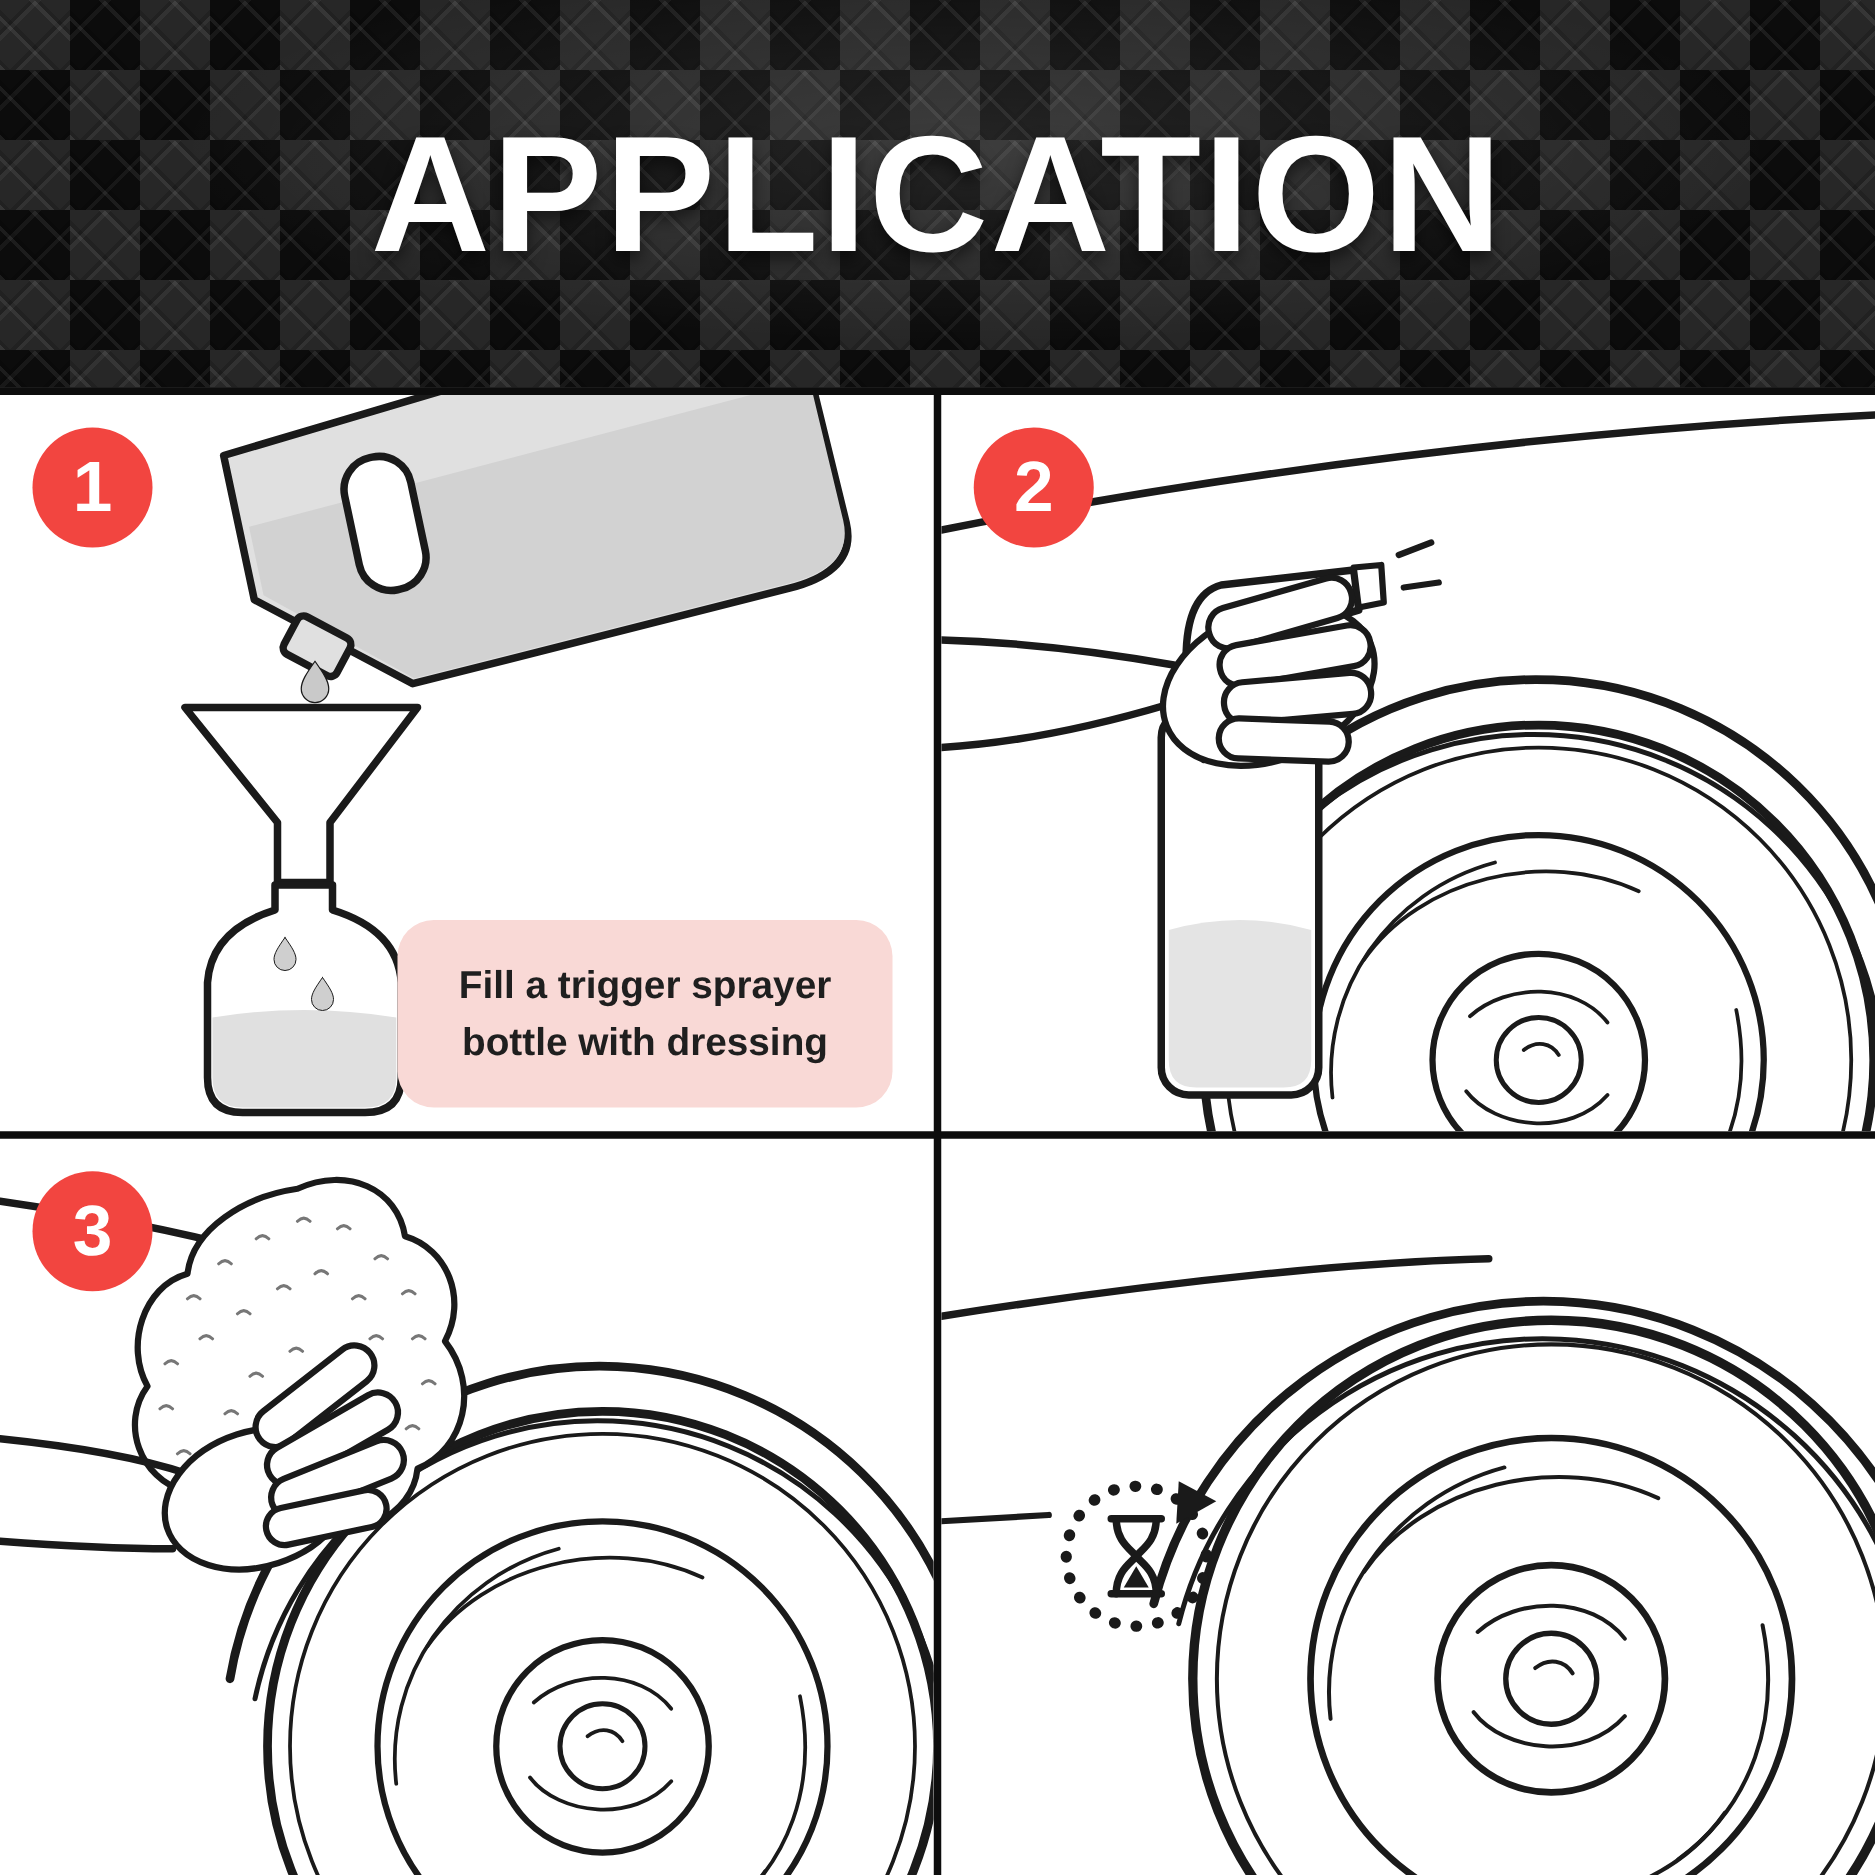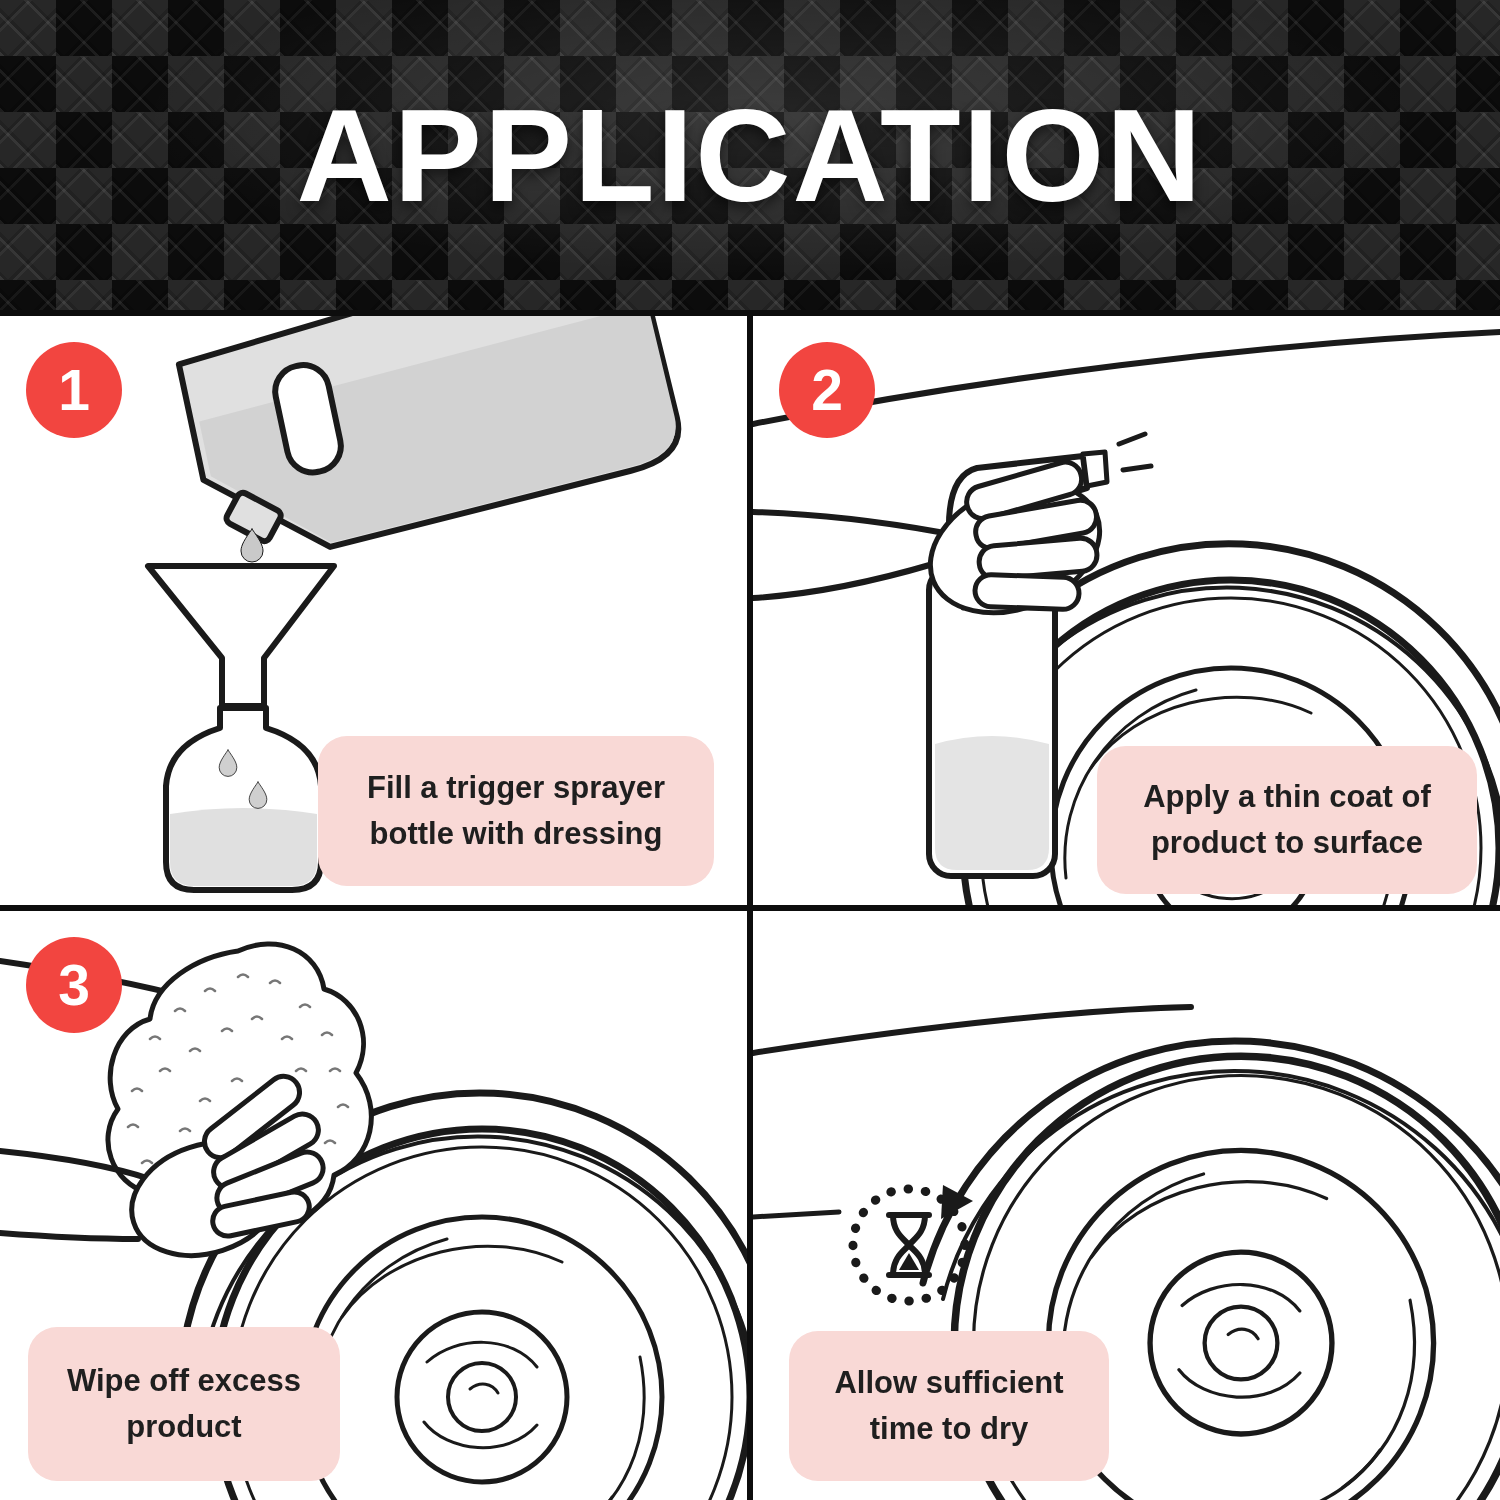--- a/index.html
+++ b/index.html
@@ -131,21 +131,20 @@
             <path d="M 0 282 C 66 278 126 264 180 248" fill="none" stroke-width="6"></path>
             <ellipse cx="262" cy="232" rx="88" ry="60" transform="rotate(-22 262 232)"></ellipse>
             <rect x="212" y="158" width="118" height="33" rx="16" transform="rotate(-16 271 174)"></rect>
             <rect x="222" y="192" width="122" height="33" rx="16" transform="rotate(-10 283 208)"></rect>
             <rect x="226" y="226" width="118" height="33" rx="16" transform="rotate(-5 285 242)"></rect>
             <rect x="222" y="260" width="104" height="32" rx="16" transform="rotate(2 274 276)"></rect>
           </g>
         </g>
       </svg>
       <div class="badge">2</div>
-      <div class="caption c2">Apply a thin coat of product to surface</div>
     </section>
 
     <section class="panel">
       <svg class="art" viewBox="0 0 747 589">
         <g fill="none" stroke="#1a1a1a" stroke-linecap="round" stroke-linejoin="round">
           <path d="M 0 50 C 150 72 260 100 338 142" stroke-width="6"></path>
           <use href="#wheel-art" transform="translate(482 486)"></use>
           <path d="M 184 432 A 300 300 0 0 1 779 460" stroke-width="7"></path>
           <path d="M 204 448 A 280 280 0 0 1 756 472" stroke-width="4"></path>
           <g>
@@ -157,38 +156,36 @@
             <path d="M 0 322 C 52 326 98 328 138 328" fill="none" stroke-width="6"></path>
             <ellipse cx="206" cy="288" rx="76" ry="54" transform="rotate(-18 206 288)"></ellipse>
             <rect x="196" y="190" width="112" height="32" rx="16" transform="rotate(-38 252 206)"></rect>
             <rect x="208" y="224" width="116" height="32" rx="16" transform="rotate(-30 266 240)"></rect>
             <rect x="214" y="256" width="112" height="32" rx="16" transform="rotate(-22 270 272)"></rect>
             <rect x="212" y="288" width="98" height="30" rx="15" transform="rotate(-12 261 303)"></rect>
           </g>
         </g>
       </svg>
       <div class="badge">3</div>
-      <div class="caption c3">Wipe off excess product</div>
     </section>
 
     <section class="panel">
       <svg class="art" viewBox="0 0 747 589">
         <g fill="none" stroke="#1a1a1a" stroke-linecap="round" stroke-linejoin="round">
           <path d="M 0 142 C 190 112 345 98 438 96" stroke-width="6"></path>
           <path d="M 0 306 L 86 301" stroke-width="5"></path>
           <use href="#wheel-art" transform="translate(488 432) scale(1.07)"></use>
           <path d="M 170 372 A 322 322 0 0 1 800 402" stroke-width="7"></path>
           <path d="M 190 388 A 300 300 0 0 1 778 416" stroke-width="4"></path>
           <g transform="translate(156 334)">
             <circle r="56" fill="none" stroke="#1a1a1a" stroke-width="9" stroke-dasharray="0.5 17" stroke-linecap="round"></circle>
             <path d="M 34 -60 L 64 -44 L 32 -26 Z" fill="#1a1a1a" stroke="none"></path>
             <path d="M -20 -30 H 20 M -20 30 H 20" stroke-width="6"></path>
             <path d="M -16 -30 C -16 -12 -5 -6 0 0 C 5 6 16 12 16 30" stroke-width="6"></path>
             <path d="M 16 -30 C 16 -12 5 -6 0 0 C -5 6 -16 12 -16 30" stroke-width="6"></path>
             <path d="M 0 8 L 10 25 L -10 25 Z" fill="#1a1a1a" stroke="none"></path>
           </g>
         </g>
       </svg>
-      <div class="caption c4">Allow sufficient time to dry</div>
     </section>
 
   </main>
 </div>
 
 </body></html>

